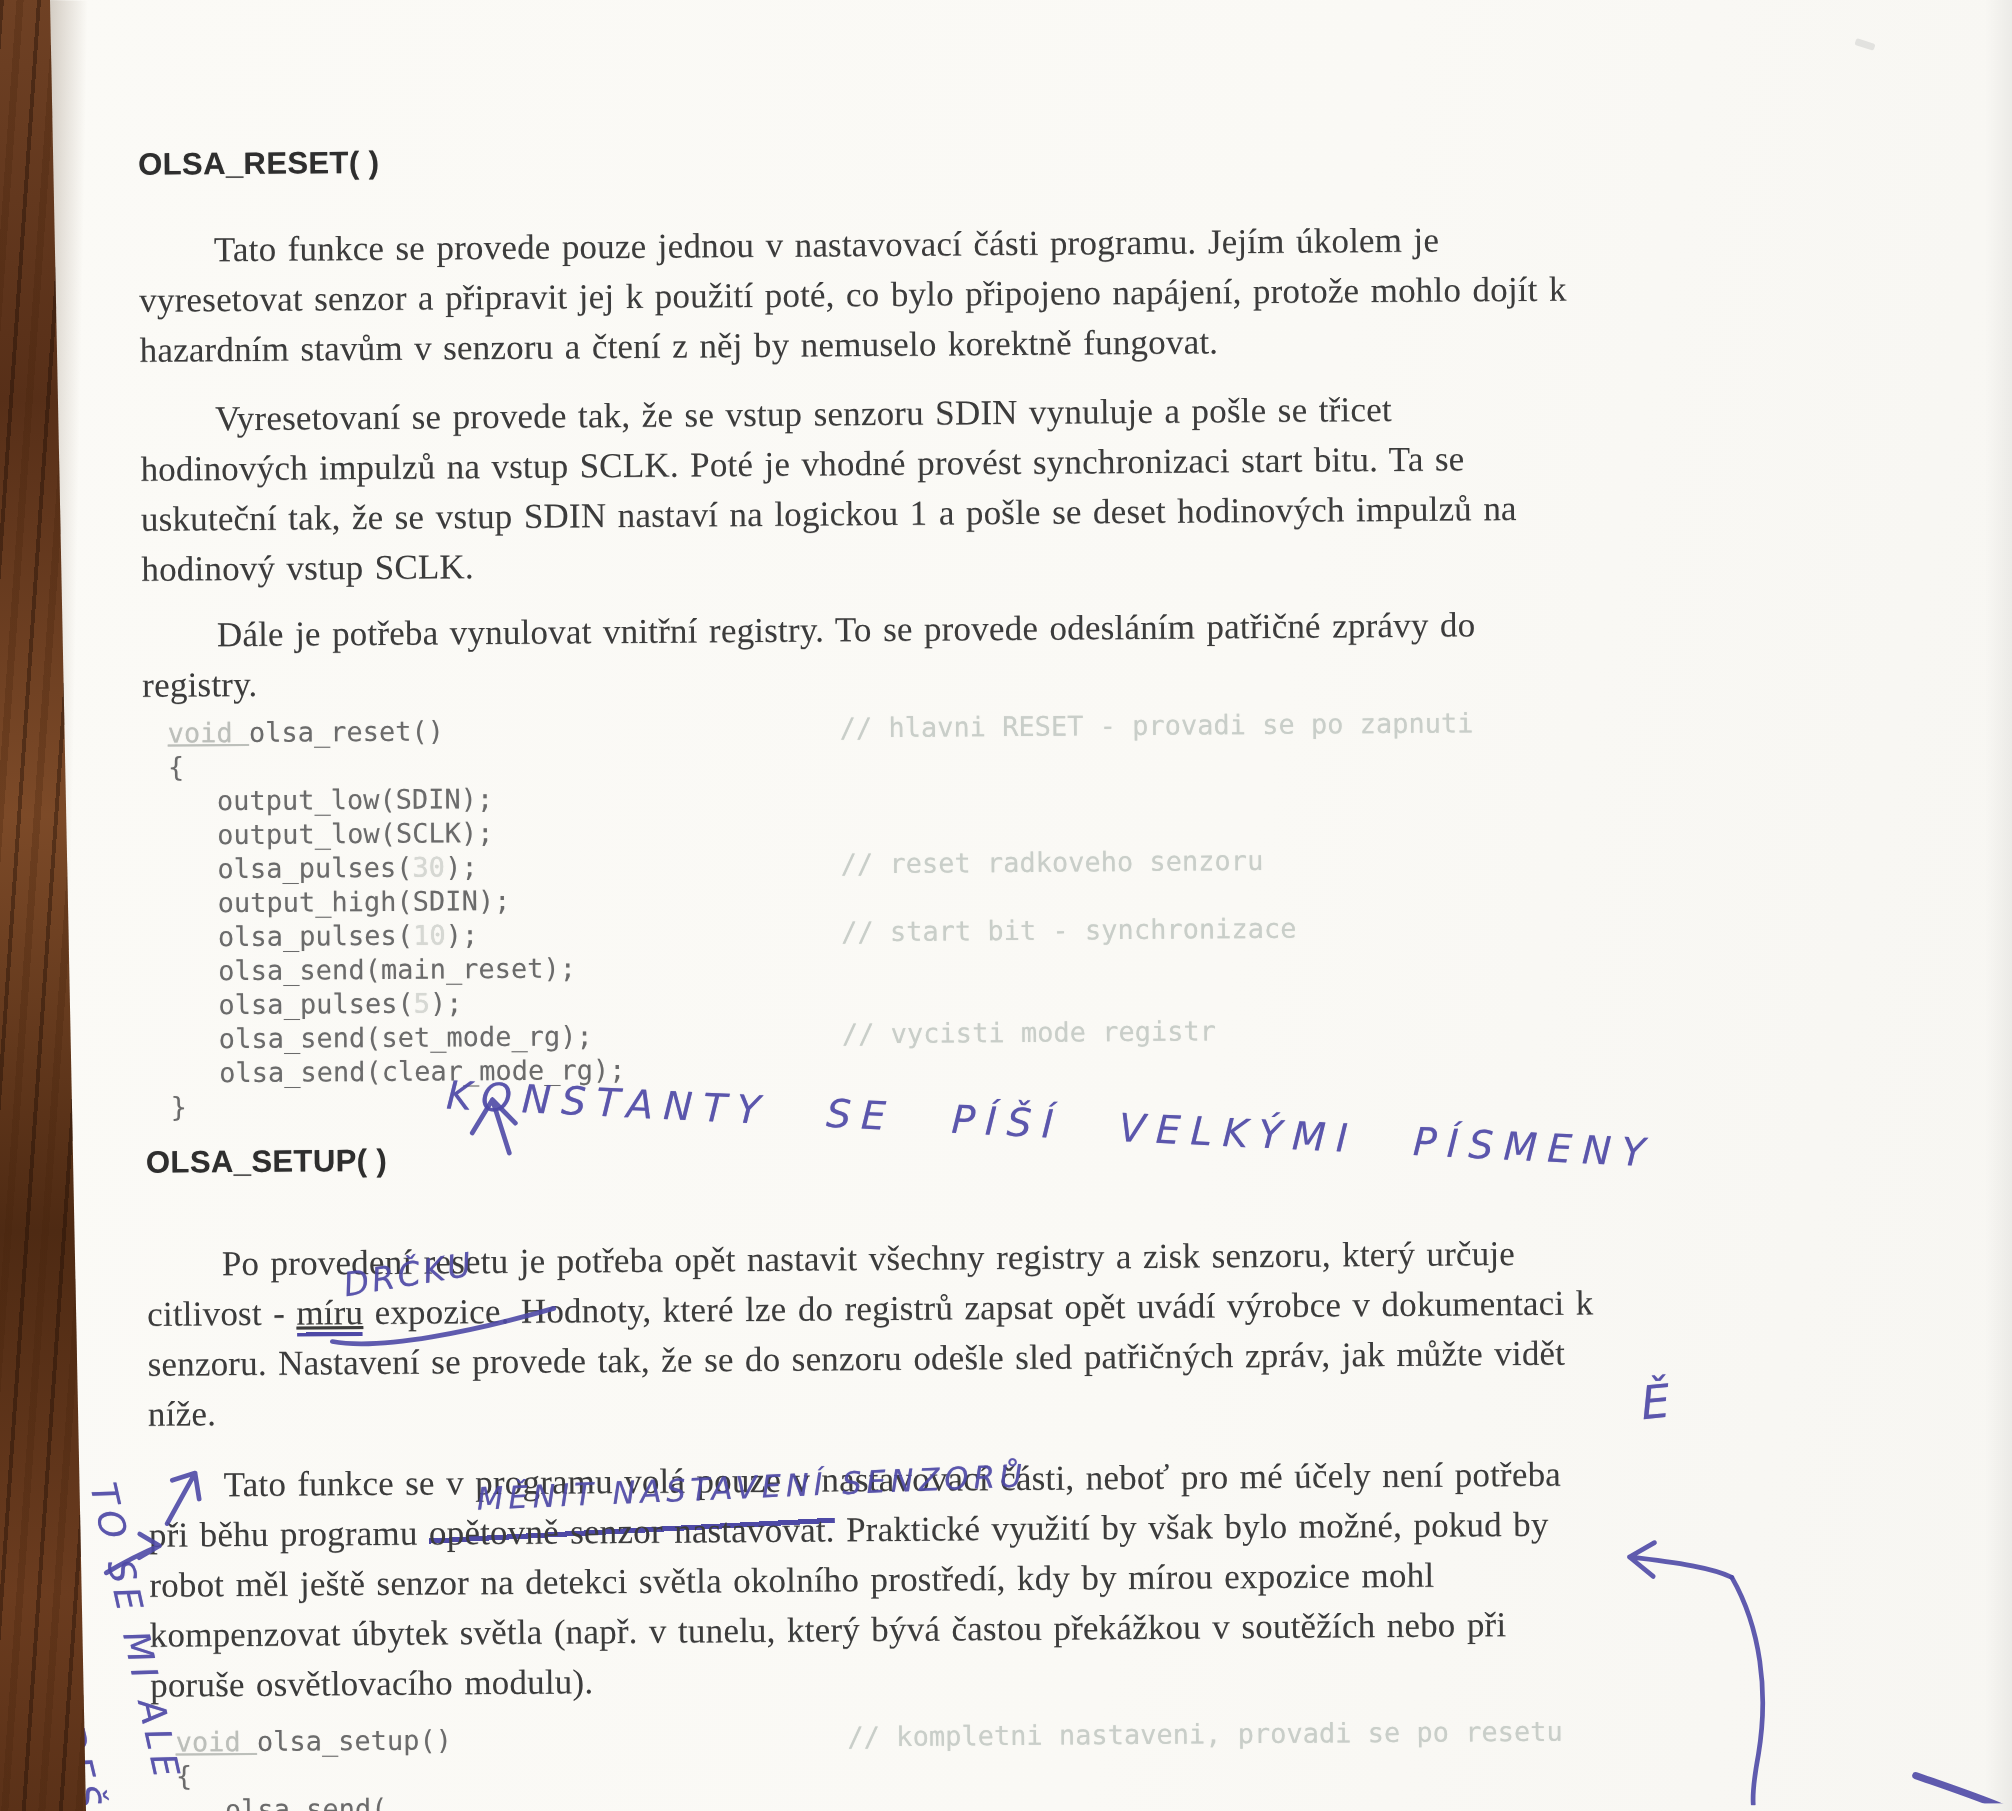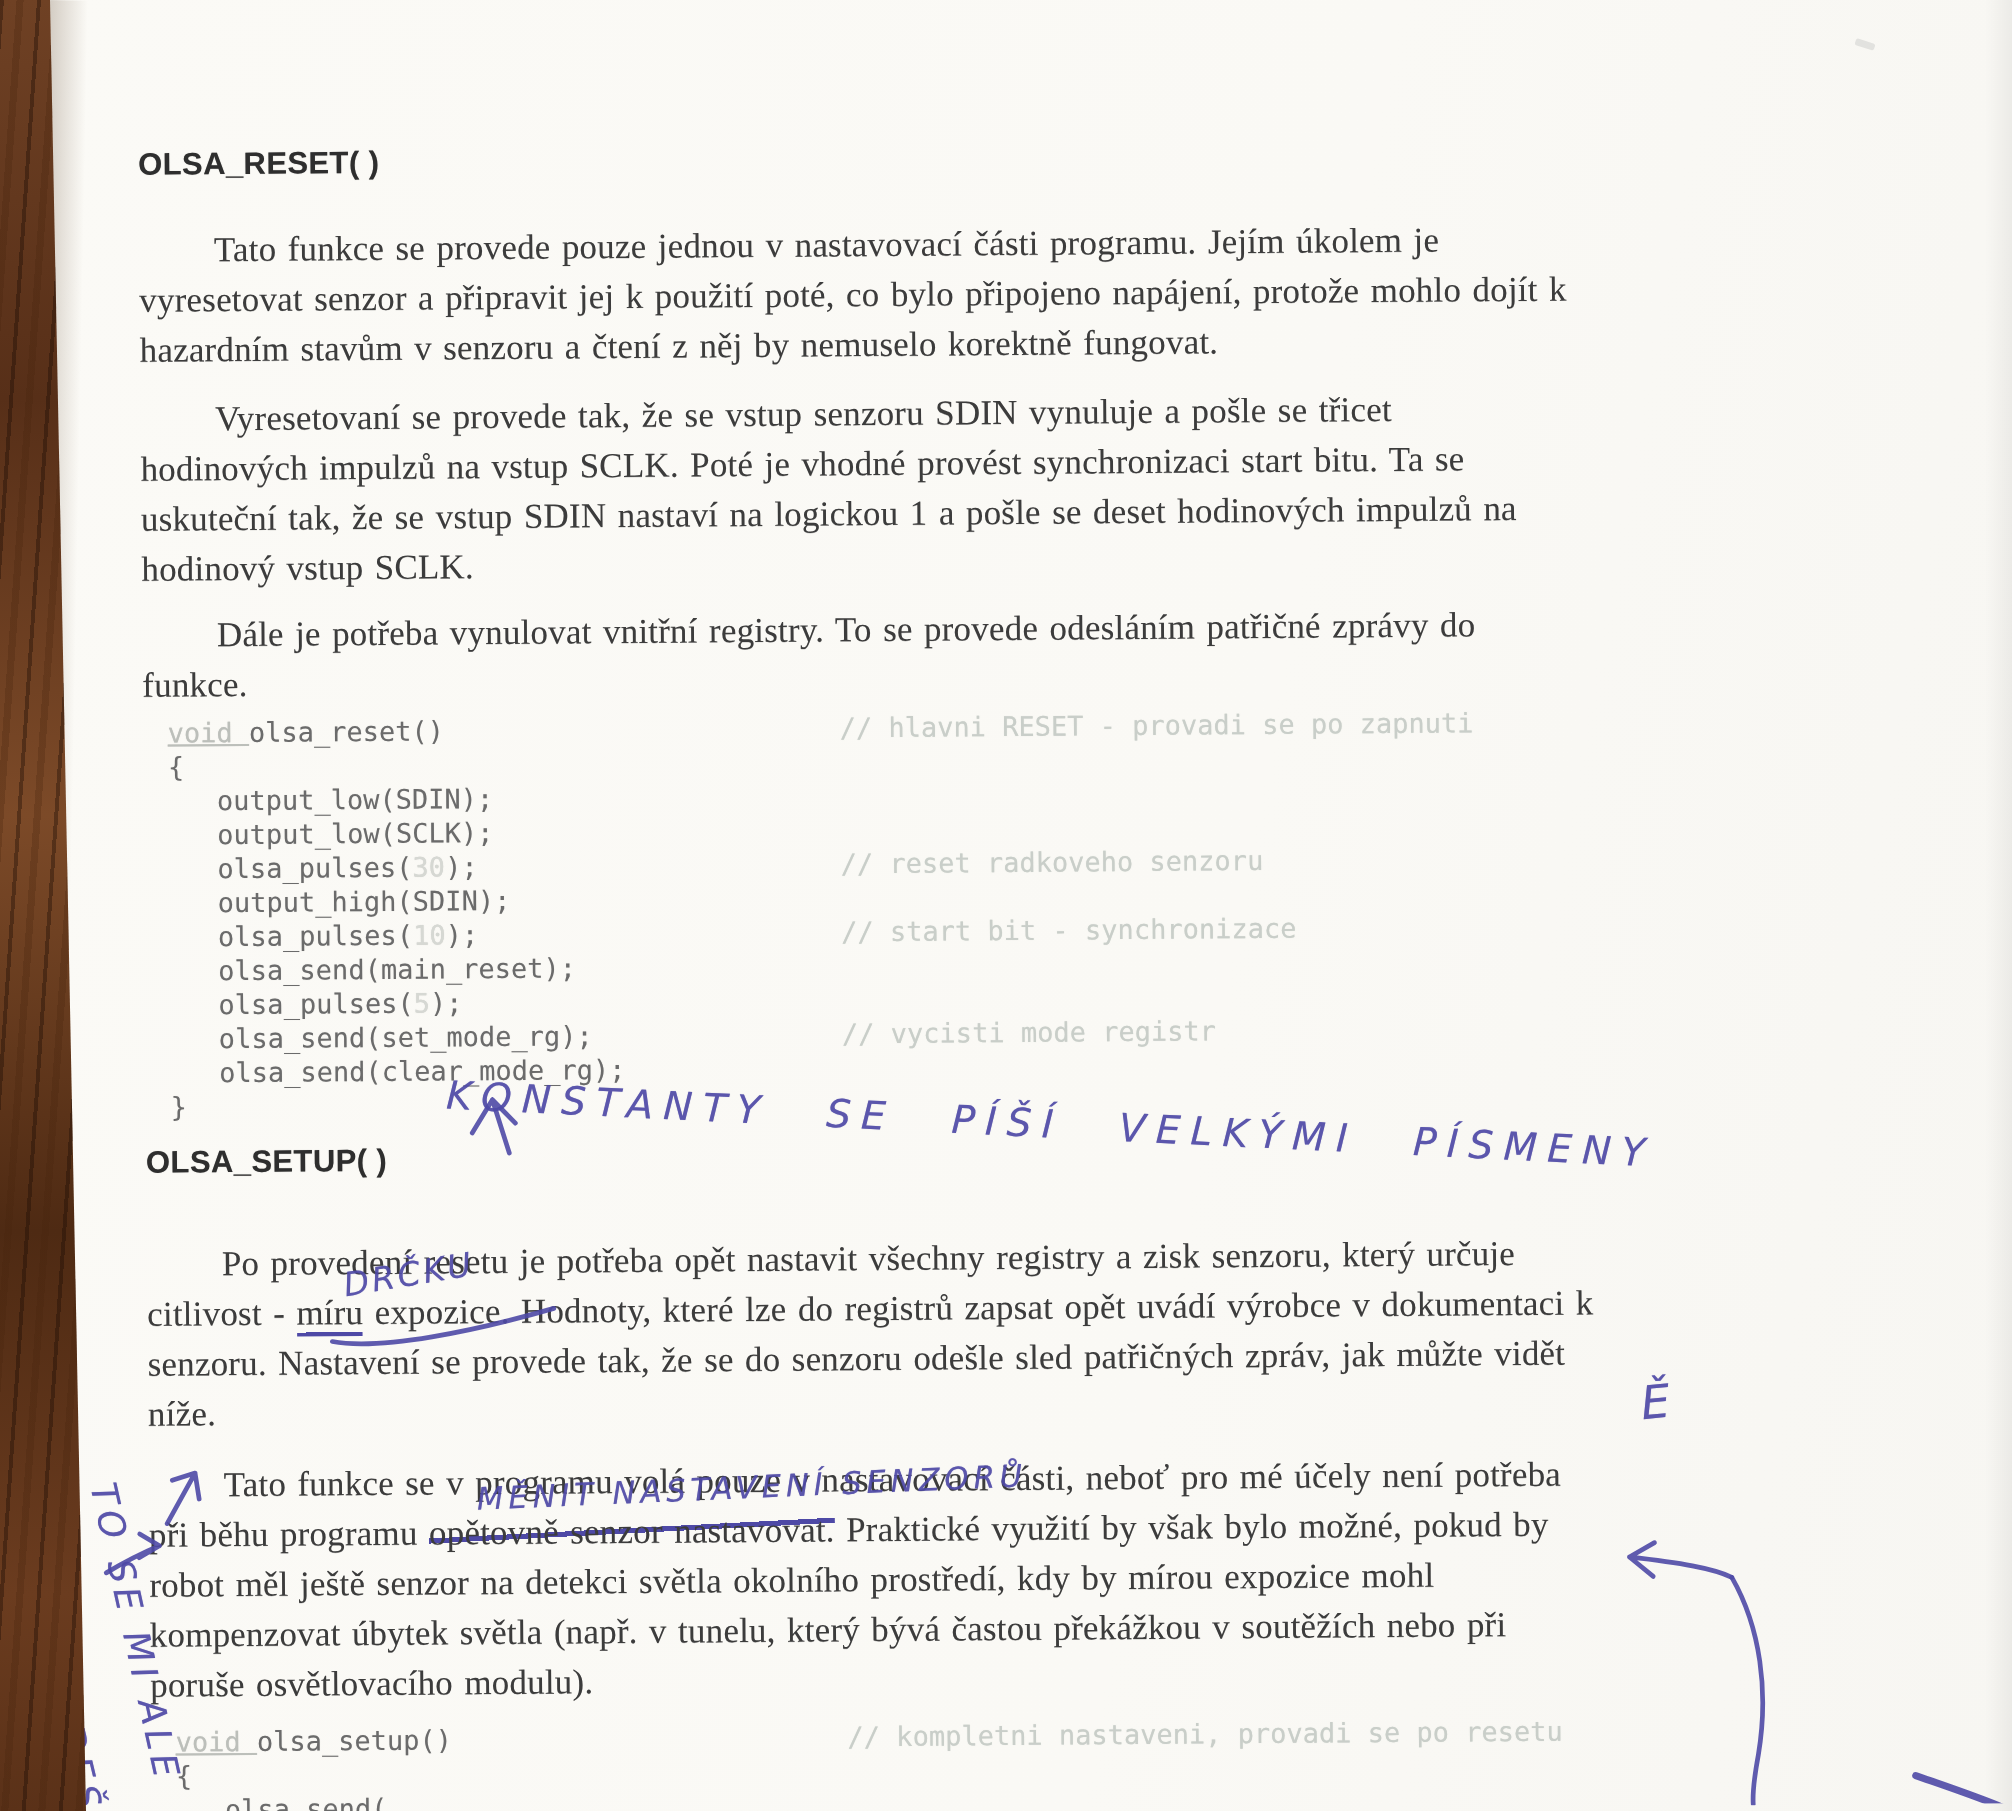--- a/index.html
+++ b/index.html
@@ -39,42 +39,42 @@
   .kw{color:#bcbfba;text-decoration:underline;}
   .num{color:#d6d8d3;}
   .cmt{position:absolute;left:672px;top:0;color:#c9cec9;white-space:pre;
        text-shadow:0 0 0.8px rgba(190,200,190,.6);}
 
   
   .hw{position:absolute;font-family:"DejaVu Sans",sans-serif;font-style:italic;
       color:var(--ink,#4e49a6);opacity:.92;white-space:pre;
       text-shadow:0 0 0.8px rgba(78,73,166,.55);}
   .strike{background:linear-gradient(177.5deg,transparent 44%,var(--ink,#4e49a6) 44%,var(--ink,#4e49a6) 53%,transparent 53%);}
-  .uline{box-shadow:0 4.7px 0 -0.8px var(--ink,#4e49a6),0 7px 0 -3.9px rgba(78,73,166,.55);}
+  .uline{box-shadow:0 4.7px 0 -0.8px var(--ink,#4e49a6),0 7px 0 -3.9px rgba(78,73,166,.55);text-decoration:underline;}
 
   svg.ink-overlay{position:absolute;left:0;top:0;z-index:4;pointer-events:none;}
   svg.ink-overlay path{fill:none;stroke:var(--ink,#4e49a6);stroke-width:6;
       stroke-linecap:round;stroke-linejoin:round;opacity:.9;}
 </style>
 </head>
 <body>
 
 <div id="screen">
   <div class="scan-mark" style="left:1855px;top:41px;width:20.4px;height:7px;transform:rotate(18deg);"></div>
   <div class="right-edge"></div>
 
   <div class="sheet-content">
 
     <div class="h" style="left:144px;top:140px;">OLSA_RESET( )</div>
 
     <div class="para" style="left:144px;top:219px;"><div class="ln ind"><span>Tato funkce se provede pouze jednou v nastavovací části programu. Jejím úkolem je</span></div><div class="ln"><span>vyresetovat senzor a připravit jej k použití poté, co bylo připojeno napájení, protože mohlo dojít k</span></div><div class="ln"><span>hazardním stavům v senzoru a čtení z něj by nemuselo korektně fungovat.</span></div></div>
 
     <div class="para" style="left:144px;top:388px;"><div class="ln ind"><span>Vyresetovaní se provede tak, že se vstup senzoru </span><span class="it">SDIN</span><span> vynuluje a pošle se třicet</span></div><div class="ln"><span>hodinových impulzů na vstup </span><span class="it">SCLK</span><span>. Poté je vhodné provést synchronizaci start bitu. Ta se</span></div><div class="ln"><span>uskuteční tak, že se vstup </span><span class="it">SDIN</span><span> nastaví na logickou 1 a pošle se deset hodinových impulzů na</span></div><div class="ln"><span>hodinový vstup </span><span class="it">SCLK</span><span>.</span></div></div>
 
-    <div class="para" style="left:144px;top:604px;"><div class="ln ind"><span>Dále je potřeba vynulovat vnitřní registry. To se provede odesláním patřičné zprávy do</span></div><div class="ln"><span>funkce.</span></div></div>
+    <div class="para" style="left:144px;top:604px;"><div class="ln ind"><span>Dále je potřeba vynulovat vnitřní registry. To se provede odesláním patřičné zprávy do</span></div><div class="ln"><span>registry.</span></div></div>
 
     <div class="code" style="left:169px;top:710px;"><div class="ln"><span class="kw">void </span><span>olsa_reset()</span><span class="cmt">// hlavni RESET - provadi se po zapnuti</span></div><div class="ln"><span>{</span></div><div class="ln"><span>   output_low(SDIN);</span></div><div class="ln"><span>   output_low(SCLK);</span></div><div class="ln"><span>   olsa_pulses(</span><span class="num">30</span><span>);</span><span class="cmt">// reset radkoveho senzoru</span></div><div class="ln"><span>   output_high(SDIN);</span></div><div class="ln"><span>   olsa_pulses(</span><span class="num">10</span><span>);</span><span class="cmt">// start bit - synchronizace</span></div><div class="ln"><span>   olsa_send(main_reset);</span></div><div class="ln"><span>   olsa_pulses(</span><span class="num">5</span><span>);</span></div><div class="ln"><span>   olsa_send(set_mode_rg);</span><span class="cmt">// vycisti mode registr</span></div><div class="ln"><span>   olsa_send(clear_mode_rg);</span></div><div class="ln"><span>}</span></div></div>
 
     <div class="h" style="left:144px;top:1138px;">OLSA_SETUP( )</div>
 
     <div class="para" style="left:144px;top:1233px;"><div class="ln ind"><span>Po provedení resetu je potřeba opět nastavit všechny registry a zisk senzoru, který určuje</span></div><div class="ln"><span>citlivost - </span><span class="uline">míru</span><span> expozice. Hodnoty, které lze do registrů zapsat opět uvádí výrobce v dokumentaci k</span></div><div class="ln"><span>senzoru. Nastavení se provede tak, že se do senzoru odešle sled patřičných zpráv, jak můžte vidět</span></div><div class="ln"><span>níže.</span></div></div>
 
     <div class="para" style="left:144px;top:1454px;"><div class="ln ind"><span>Tato funkce se v programu volá pouze v nastavovací části, neboť pro mé účely není potřeba</span></div><div class="ln"><span>při běhu programu </span><span class="strike">opětovně senzor nastavovat.</span><span> Praktické využití by však bylo možné, pokud by</span></div><div class="ln"><span>robot měl ještě senzor na detekci světla okolního prostředí, kdy by mírou expozice mohl</span></div><div class="ln"><span>kompenzovat úbytek světla (např. v tunelu, který bývá častou překážkou v soutěžích nebo při</span></div><div class="ln"><span>poruše osvětlovacího modulu).</span></div></div>
 
     <div class="code" style="left:169px;top:1719px;"><div class="ln"><span class="kw">void </span><span>olsa_setup()</span><span class="cmt">// kompletni nastaveni, provadi se po resetu</span></div><div class="ln"><span>{</span></div><div class="ln"><span>   olsa_send(</span></div></div>

